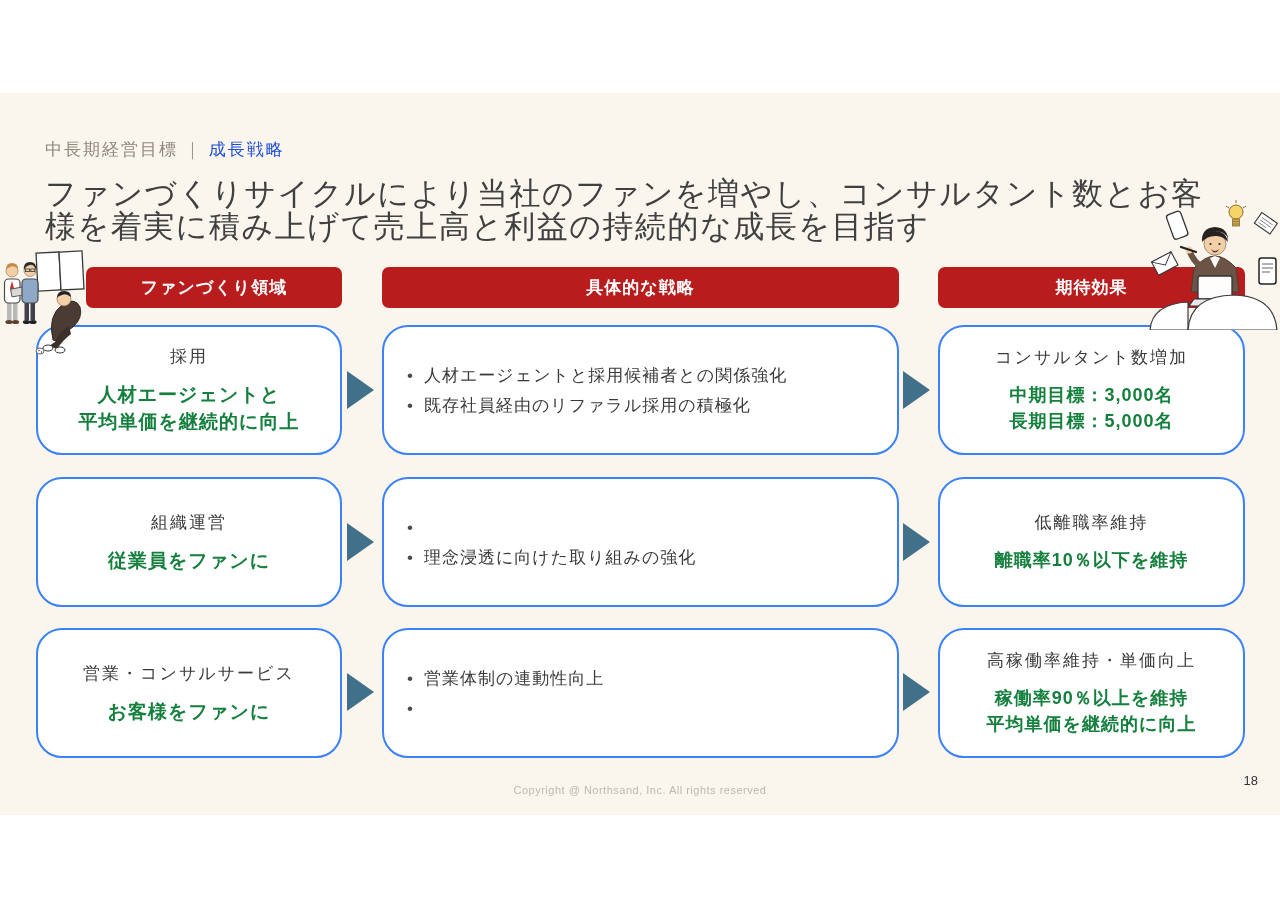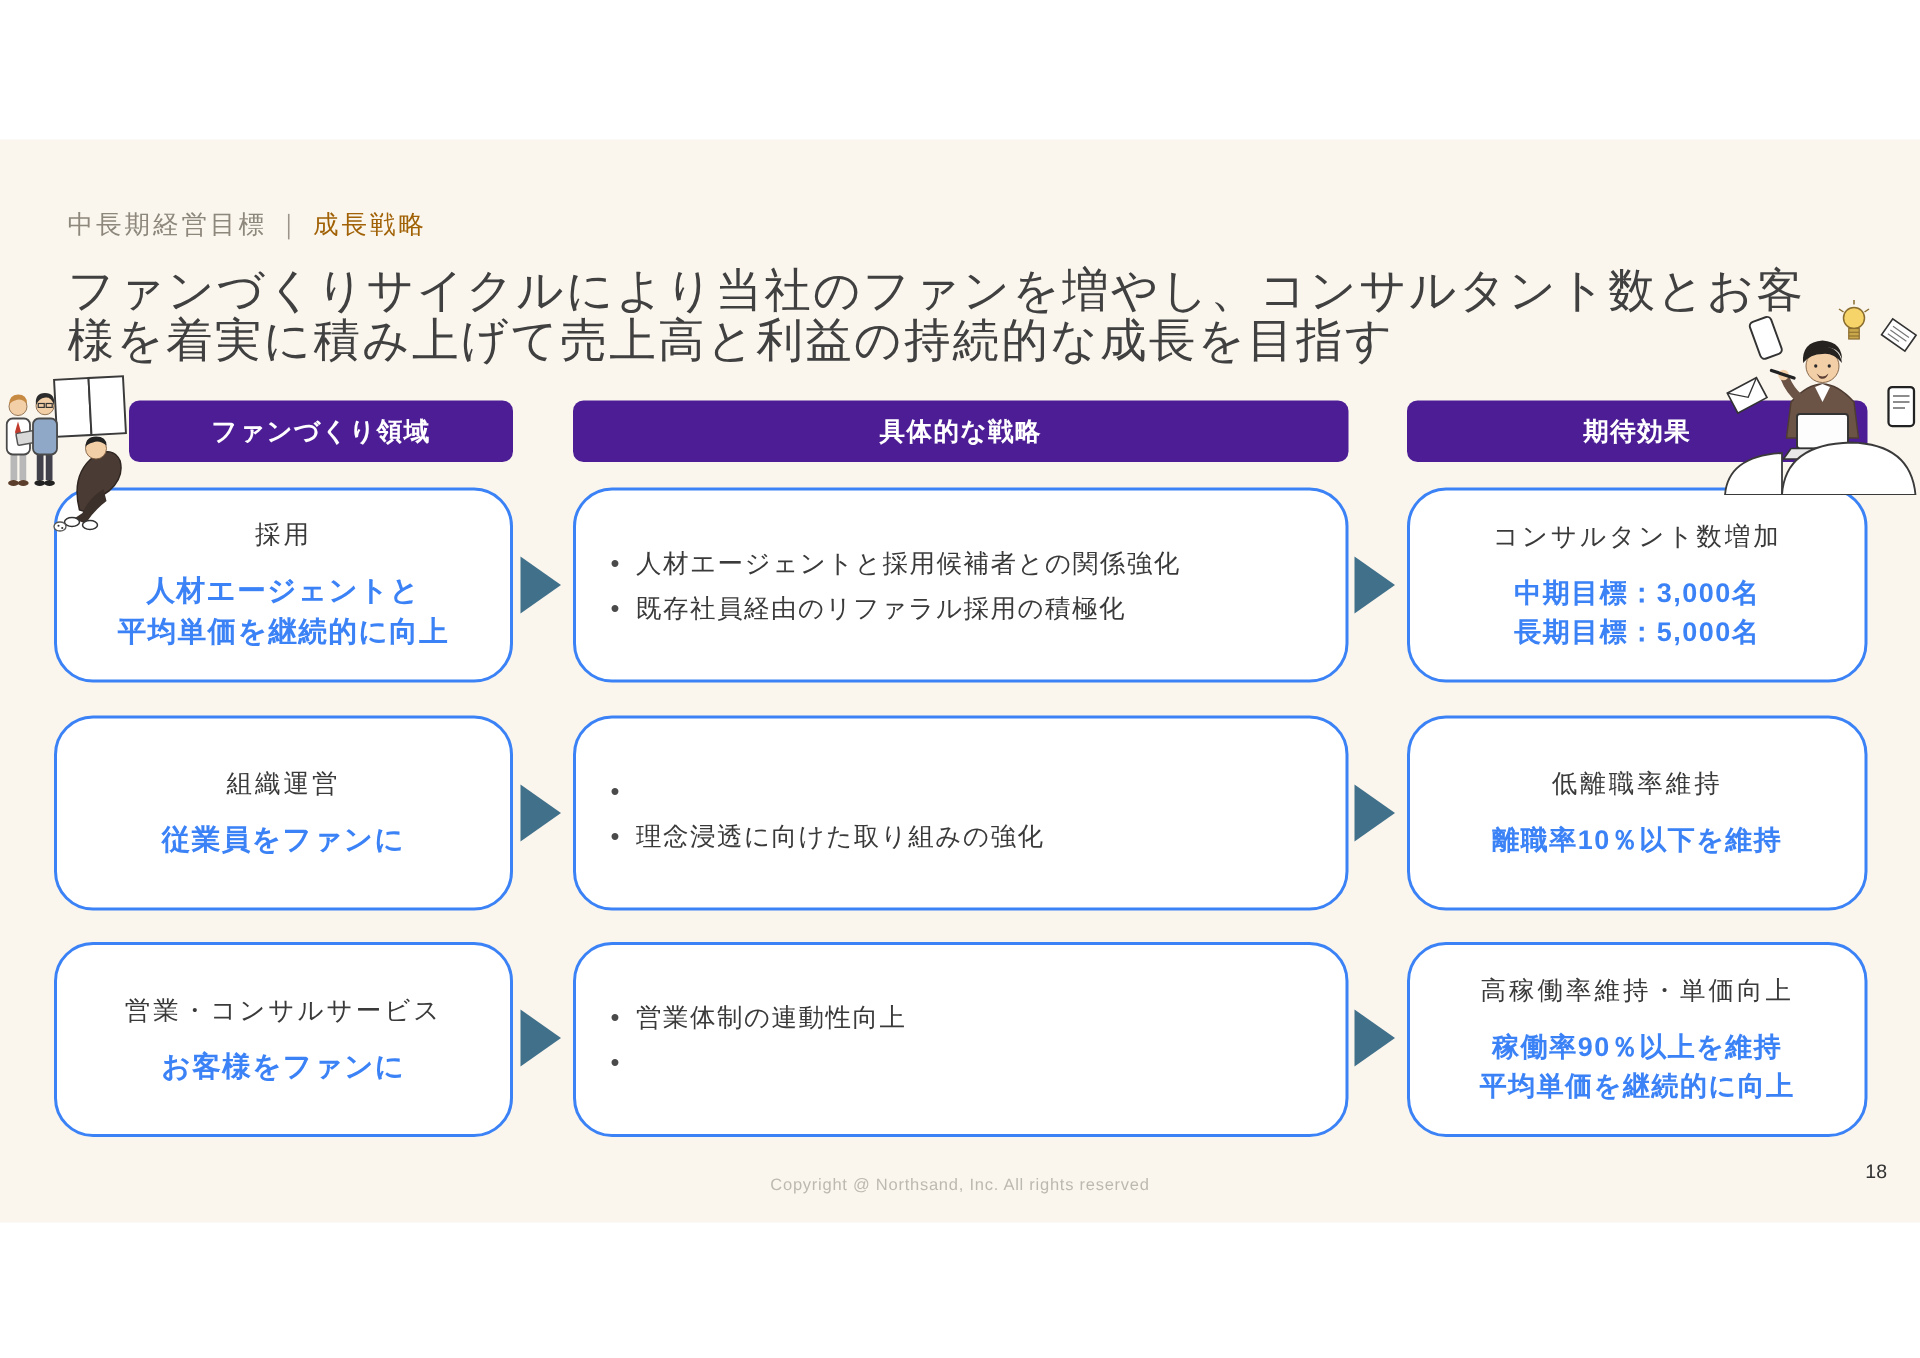--- a/index.html
+++ b/index.html
@@ -12,29 +12,29 @@
   .panel{
     position:absolute;left:0;top:93px;width:1280px;height:722px;
     background:#FAF6EE;
   }
   
   .slide-category{
     position:absolute;left:45px;top:138px;
     font-size:17px;letter-spacing:2px;color:#8D877C;
   }
   .slide-category .sep{color:#9A948A;padding:0 6px;}
-  .slide-category .title-strong{color:#a16207;}
+  .slide-category .title-strong{color:#1d4ed8;}
   .subtitle{
     position:absolute;left:45px;top:177px;width:1190px;
     font-size:31px;line-height:33px;letter-spacing:1.5px;color:#404040;
   }
   
   .col-header{
     position:absolute;top:267px;height:41px;
-    background:#4c1d95;border-radius:7px;
+    background:#b91c1c;border-radius:7px;
     display:flex;align-items:center;justify-content:center;
     color:#ffffff;font-weight:bold;font-size:17px;letter-spacing:1px;
   }
   #hdr-area{left:86px;width:256px;}
   #hdr-strategy{left:382px;width:517px;}
   #hdr-effect{left:938px;width:307px;}
   
   .box{
     position:absolute;background:#ffffff;
     border:2px solid #3b82f6;border-radius:26px;
@@ -42,21 +42,21 @@
   }
   .row1{top:325px;} .row2{top:477px;} .row3{top:628px;}
   .col-area{left:36px;width:306px;}
   .col-strategy{left:382px;width:517px;}
   .col-effect{left:938px;width:307px;}
   .centerbox{
     display:flex;flex-direction:column;align-items:center;justify-content:center;
     gap:13px;text-align:center;
   }
   .box-title{font-size:17px;letter-spacing:2px;color:#3A3A3A;}
-  .box-strong{font-size:19px;font-weight:bold;color:#3b82f6;line-height:27px;letter-spacing:1px;}
+  .box-strong{font-size:19px;font-weight:bold;color:#15803d;line-height:27px;letter-spacing:1px;}
   .col-effect .box-strong{font-size:18px;line-height:26px;}
   .strategybox{
     display:flex;flex-direction:column;justify-content:center;gap:5px;
     padding-left:23px;padding-right:10px;
   }
   .bullet-line{display:flex;gap:10px;font-size:17px;letter-spacing:1px;color:#3A3A3A;line-height:25px;}
   .bullet-line .bullet{color:#4A4A4A;}
   
   .flow-arrow{
     position:absolute;width:0;height:0;

